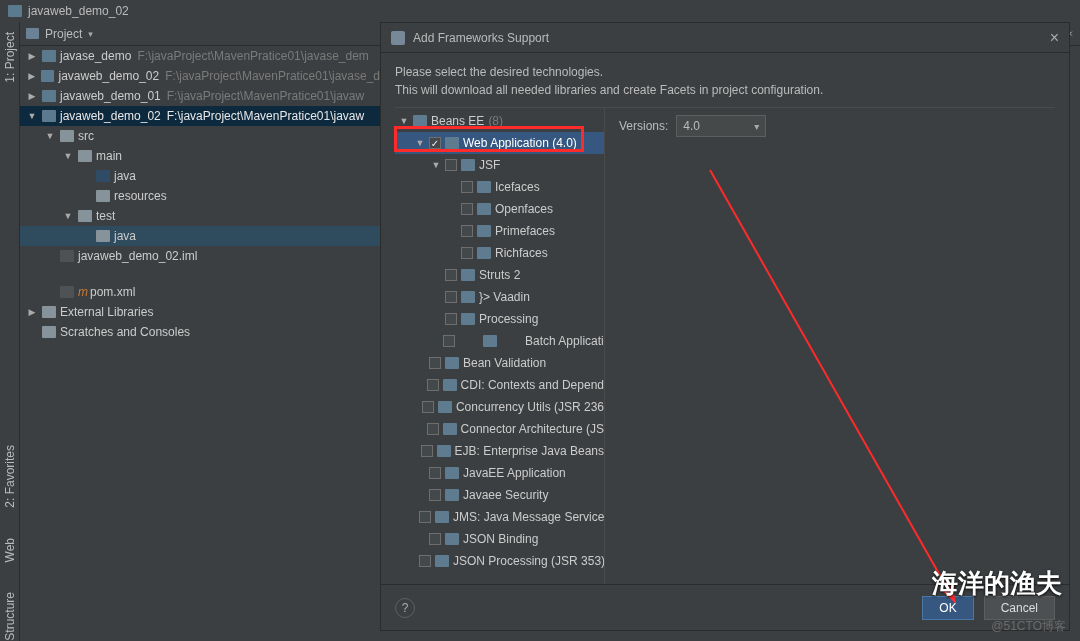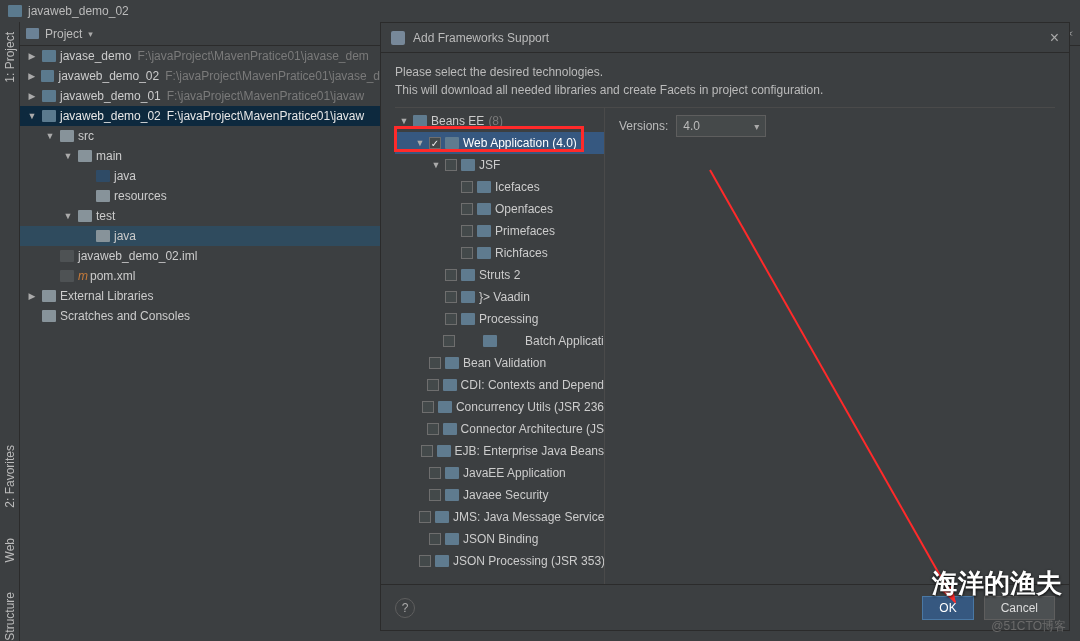--- a/index.html
+++ b/index.html
@@ -136,21 +136,21 @@
     <div class="node" style="background: rgb(47, 75, 94); padding-left: 60px;">
       <span class="arrow"></span>
       <span class="ico folder2"></span>
       <span class="nm">java</span>
     </div>
     <div class="node" style="padding-left: 24px;">
       <span class="arrow"></span>
       <span class="ico file"></span>
       <span class="nm">javaweb_demo_02.iml</span>
     </div>
-    <div class="node" style="padding-left: 24px;">
+    <div class="node" style="padding-left: 24px; margin-top: 16px;">
       <span class="arrow"></span>
       <span class="ico file"></span>
       <span class="nm"><span style="color:#c77b3a;font-style:italic;margin-right:2px">m</span>pom.xml</span>
     </div>
     <div class="node" style="padding-left: 6px;">
       <span class="arrow">▶</span>
       <span class="ico folder2"></span>
       <span class="nm">External Libraries</span>
     </div>
     <div class="node" style="padding-left: 6px;">

